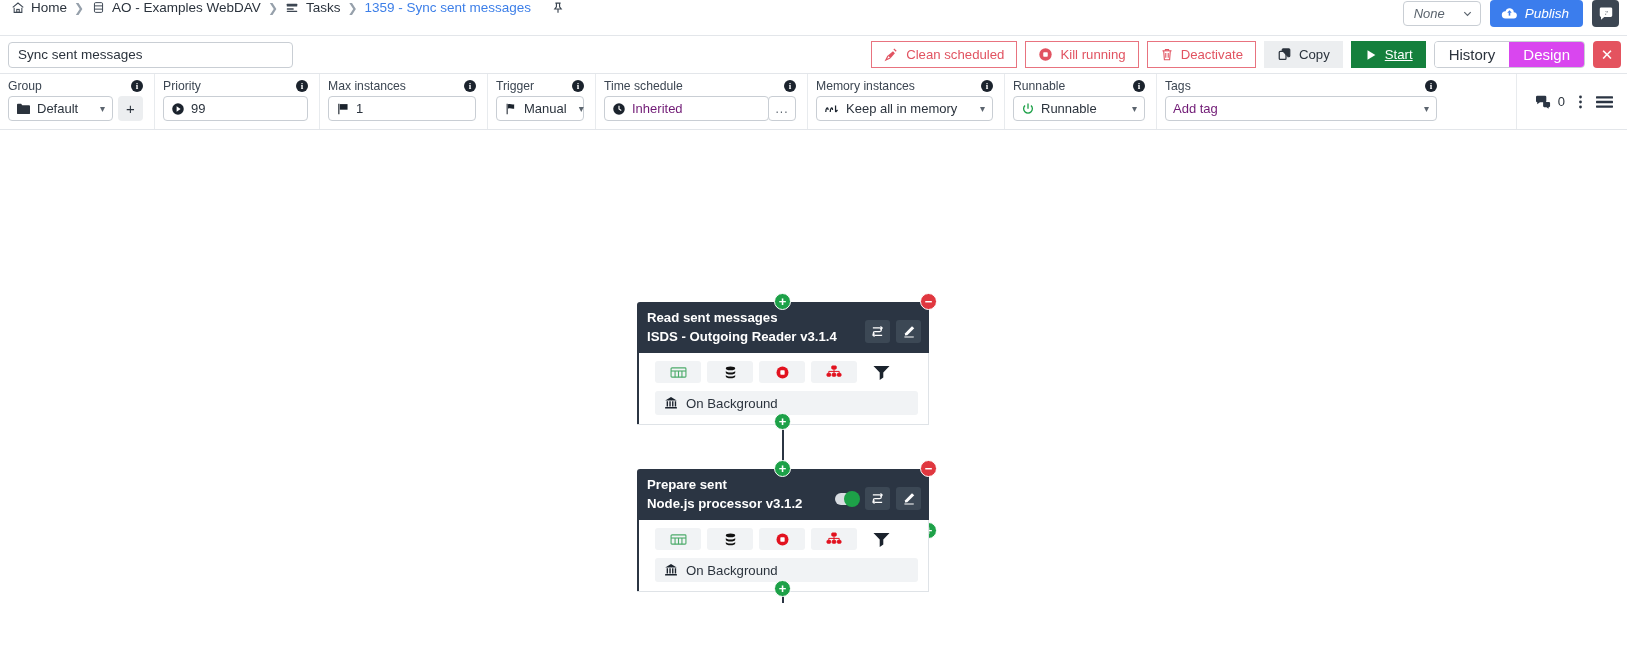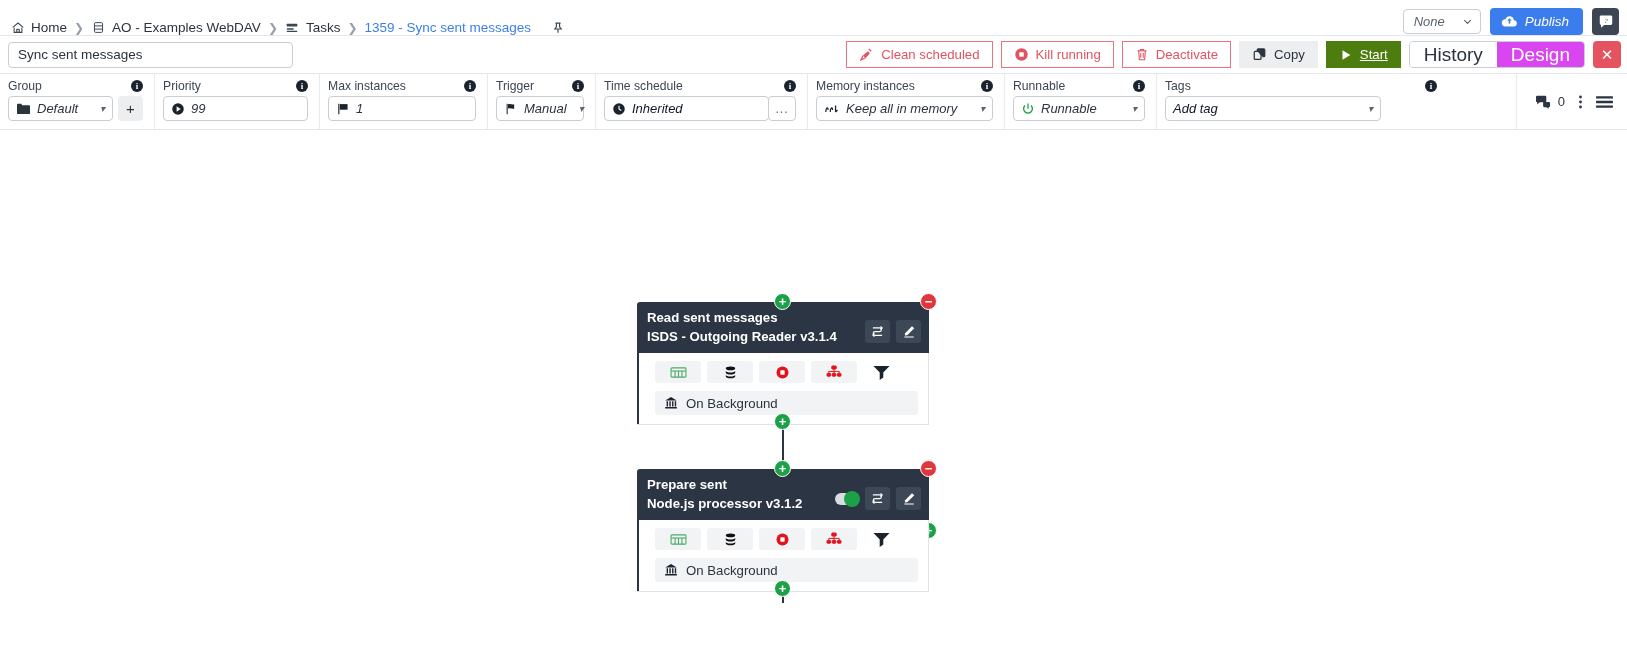--- a/index.html
+++ b/index.html
@@ -10,21 +10,21 @@
     font-size:13px;
     color:#2b333d;
     background:#ffffff;
     overflow:hidden;
   }
 
   
   .topbar {
     height:36px;
     display:flex;
-    align-items:flex-end;
+    align-items:flex-start;
     padding:0 8px 0 10px;
     border-bottom:1px solid #e3e6ea;
     background:#fff;
   }
   .crumbs { display:flex; align-items:center; gap:6px; flex:1; }
   .crumb { display:flex; align-items:center; gap:6px; color:#2b333d; font-size:13.5px; white-space:nowrap; }
   .crumb.link { color:#3d7fe8; }
   .sep { color:#96a0ab; font-size:12px; padding:0 1px; }
   .crumb-ico { display:inline-flex; width:15px; height:15px; align-items:center; justify-content:center; color:#3c4652; }
   .pin { margin-left:14px; color:#3c4652; display:inline-flex; }
@@ -63,23 +63,23 @@
     font-family:inherit; background:#fff;
   }
   .act-spacer { flex:1; }
   .btn {
     height:27px; border-radius:0; display:inline-flex; align-items:center;
     gap:7px; padding:0 12px; font-size:13.2px; font-family:inherit;
     white-space:nowrap; border:1px solid transparent; background:transparent;
   }
   .btn-danger-o { border-color:#e8737f; color:#e15361; background:#fff; }
   .btn-grey { background:#eceef0; color:#2b333d; border-color:#eceef0; }
-  .btn-green { background:#4d7c0f; color:#fff;text-decoration:underline; }
+  .btn-green { background:#15803d; color:#fff;text-decoration:underline; }
   .seg { display:flex; height:27px; border-radius:4px; overflow:hidden; border:1px solid #c9ced4; }
-  .seg > div { display:flex; align-items:center; padding:0 14px; font-size:19px;justify-content:center; }
+  .seg > div { display:flex; align-items:center; padding:0 14px; font-size:15px;justify-content:center; }
   .seg .on { background:#d946ef; color:#fff; }
   .seg .off { background:#fff; color:#2b333d; }
   .btn-close { width:28px; height:27px; background:#e4535f; color:#fff; border-radius:4px;
     display:flex; align-items:center; justify-content:center; font-size:15px; }
 
   
   .propbar {
     height:56px; display:flex; align-items:stretch;
     border-bottom:1px solid #e3e6ea; background:#fff;
   }
@@ -88,24 +88,24 @@
   .flabel { display:flex; align-items:center; font-size:12.2px; color:#3c4652; margin-bottom:3px; }
   .flabel .info {
     width:12px; height:12px; border-radius:50%; background:#1b232d; color:#fff;
     font-size:9px; font-weight:bold; display:inline-flex; align-items:center; justify-content:center;
     font-family:"Liberation Serif", serif;
   }
   .flabel .gap { flex:1; min-width:18px; }
   .frow { display:flex; align-items:center; gap:5px; }
   .ctl {
     height:25px; border:1px solid #c9ced4; border-radius:4px; background:#fff;
-    display:flex; align-items:center; gap:6px; padding:0 7px; font-size:13px; color:#2b333d;font-style:italic;
+    display:flex; align-items:center; gap:6px; padding:0 7px; font-size:13px; color:#2b333d;
   }
   .ctl .caret { margin-left:auto; color:#5b646e; font-size:10px; padding-left:6px; }
-  .ctl .ph { color:#0f172a; }
+  .ctl .ph { color:#701a75; }
   .plusbtn { width:25px; height:25px; background:#eceef0; border-radius:4px; color:#2b333d;
     display:flex; align-items:center; justify-content:center; font-size:15px; }
   .dotsbtn { width:28px; height:25px; border:1px solid #c9ced4; border-radius:4px; background:#fff;
     display:flex; align-items:center; justify-content:center; color:#5b646e; letter-spacing:1px; font-size:12px; margin-left:-1px;}
   .prop-end { margin-left:auto; display:flex; align-items:center; gap:13px; padding:0 14px 0 18px;
     border-left:1px solid #e8ebee; }
   .cmt { display:flex; align-items:center; gap:6px; color:#2b333d; font-size:13px; }
 
   
   .canvas { position:relative; height:473px; background:#fff; overflow:hidden; }
@@ -430,21 +430,21 @@
       <span class="caret">▾</span>
     </div>
   </div>
 
   <div class="field nb" style="flex:0 0 auto;">
     <div class="flabel" style="width:272px">
       <span>Tags</span>
       <span class="gap"></span>
       <span class="info">i</span>
     </div>
-    <div class="ctl" style="width:216px">
+    <div class="ctl" style="width:272px">
       <span class="ph">Add tag</span>
       <span class="caret">▾</span>
     </div>
   </div>
 
   <div class="prop-end">
     <div class="cmt">
       <span>
         <svg width="17" height="15" viewBox="0 0 18 16" fill="#2b3543">
           <path d="M1 3.2A1.4 1.4 0 0 1 2.4 1.8h8.2a1.4 1.4 0 0 1 1.4 1.4v4.2a1.4 1.4 0 0 1-1.4 1.4H5.2L2.3 11V8.8h.1A1.4 1.4 0 0 1 1 7.4z"></path>

